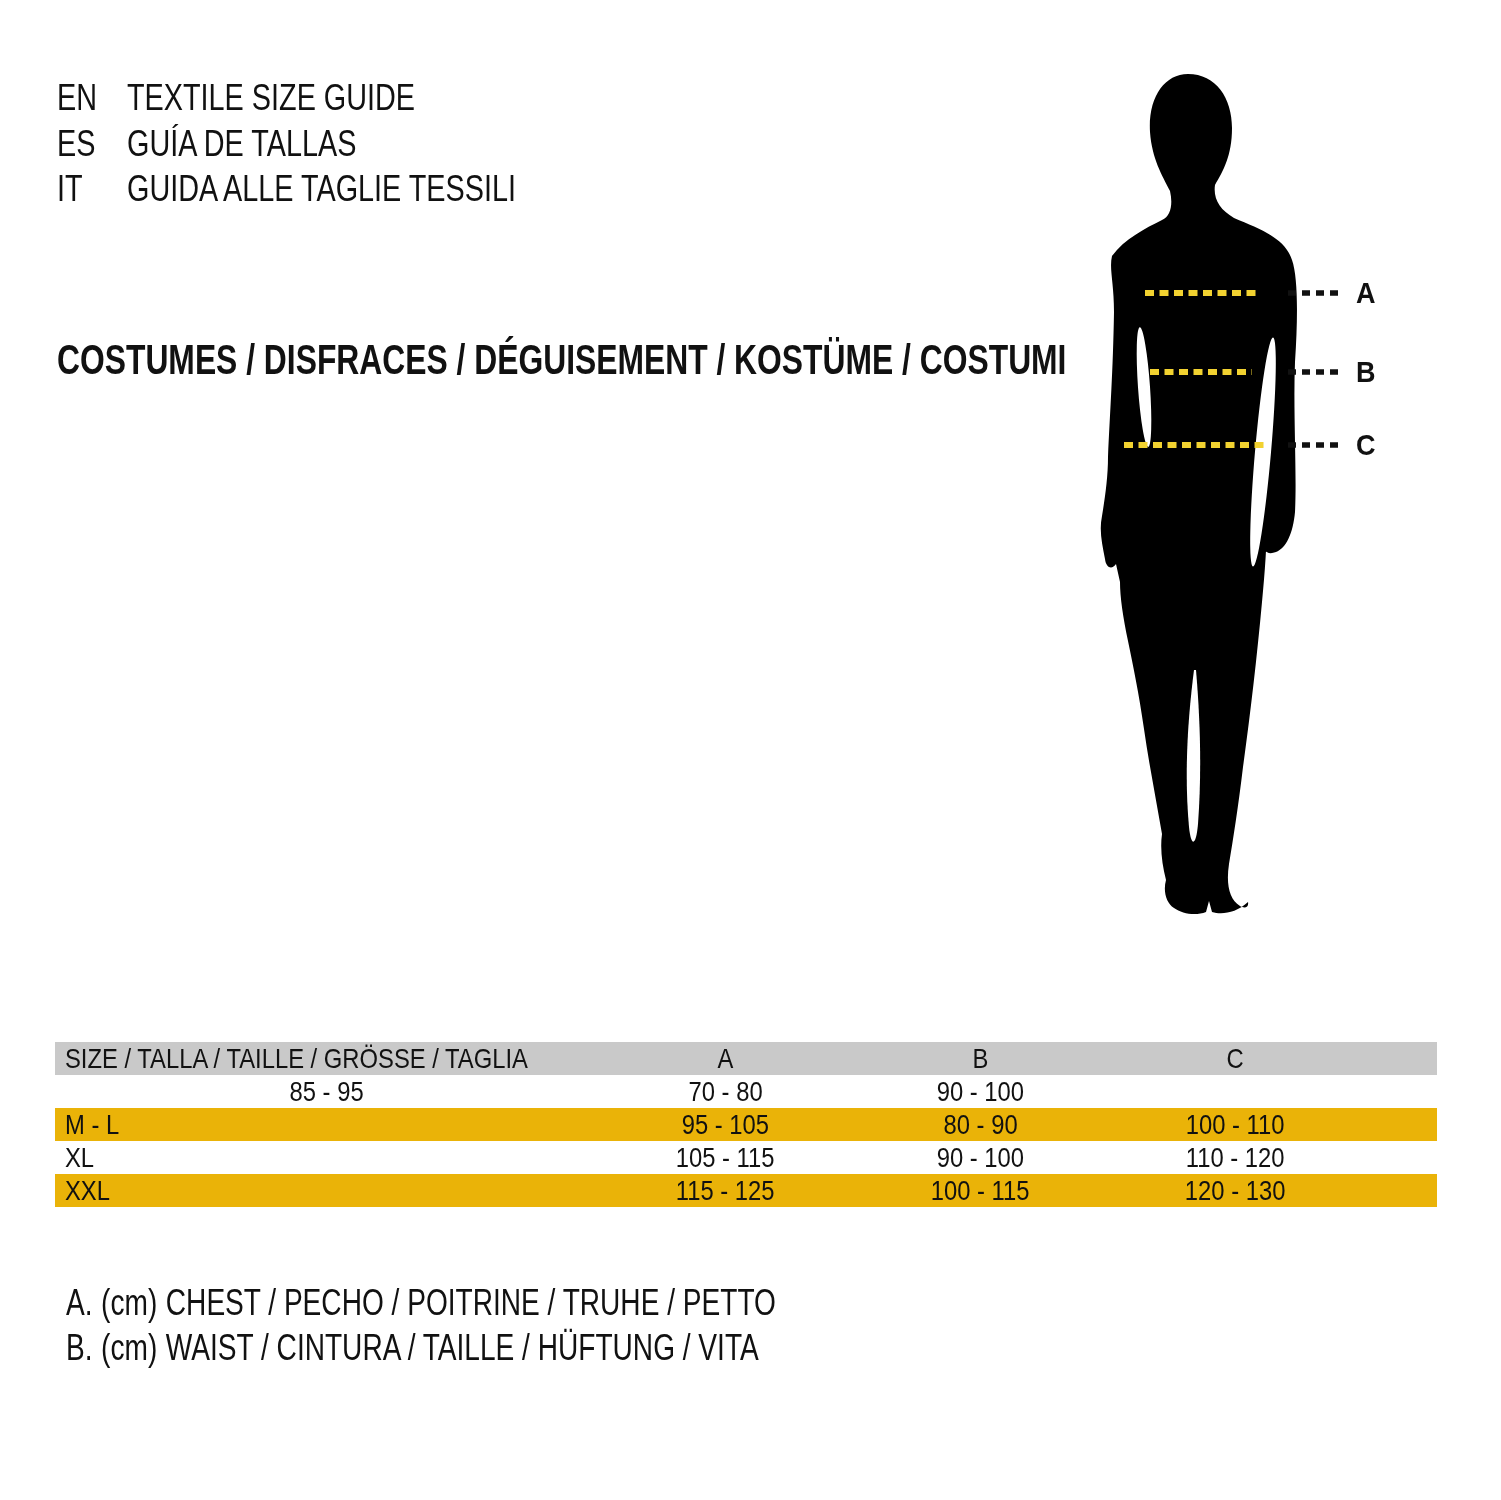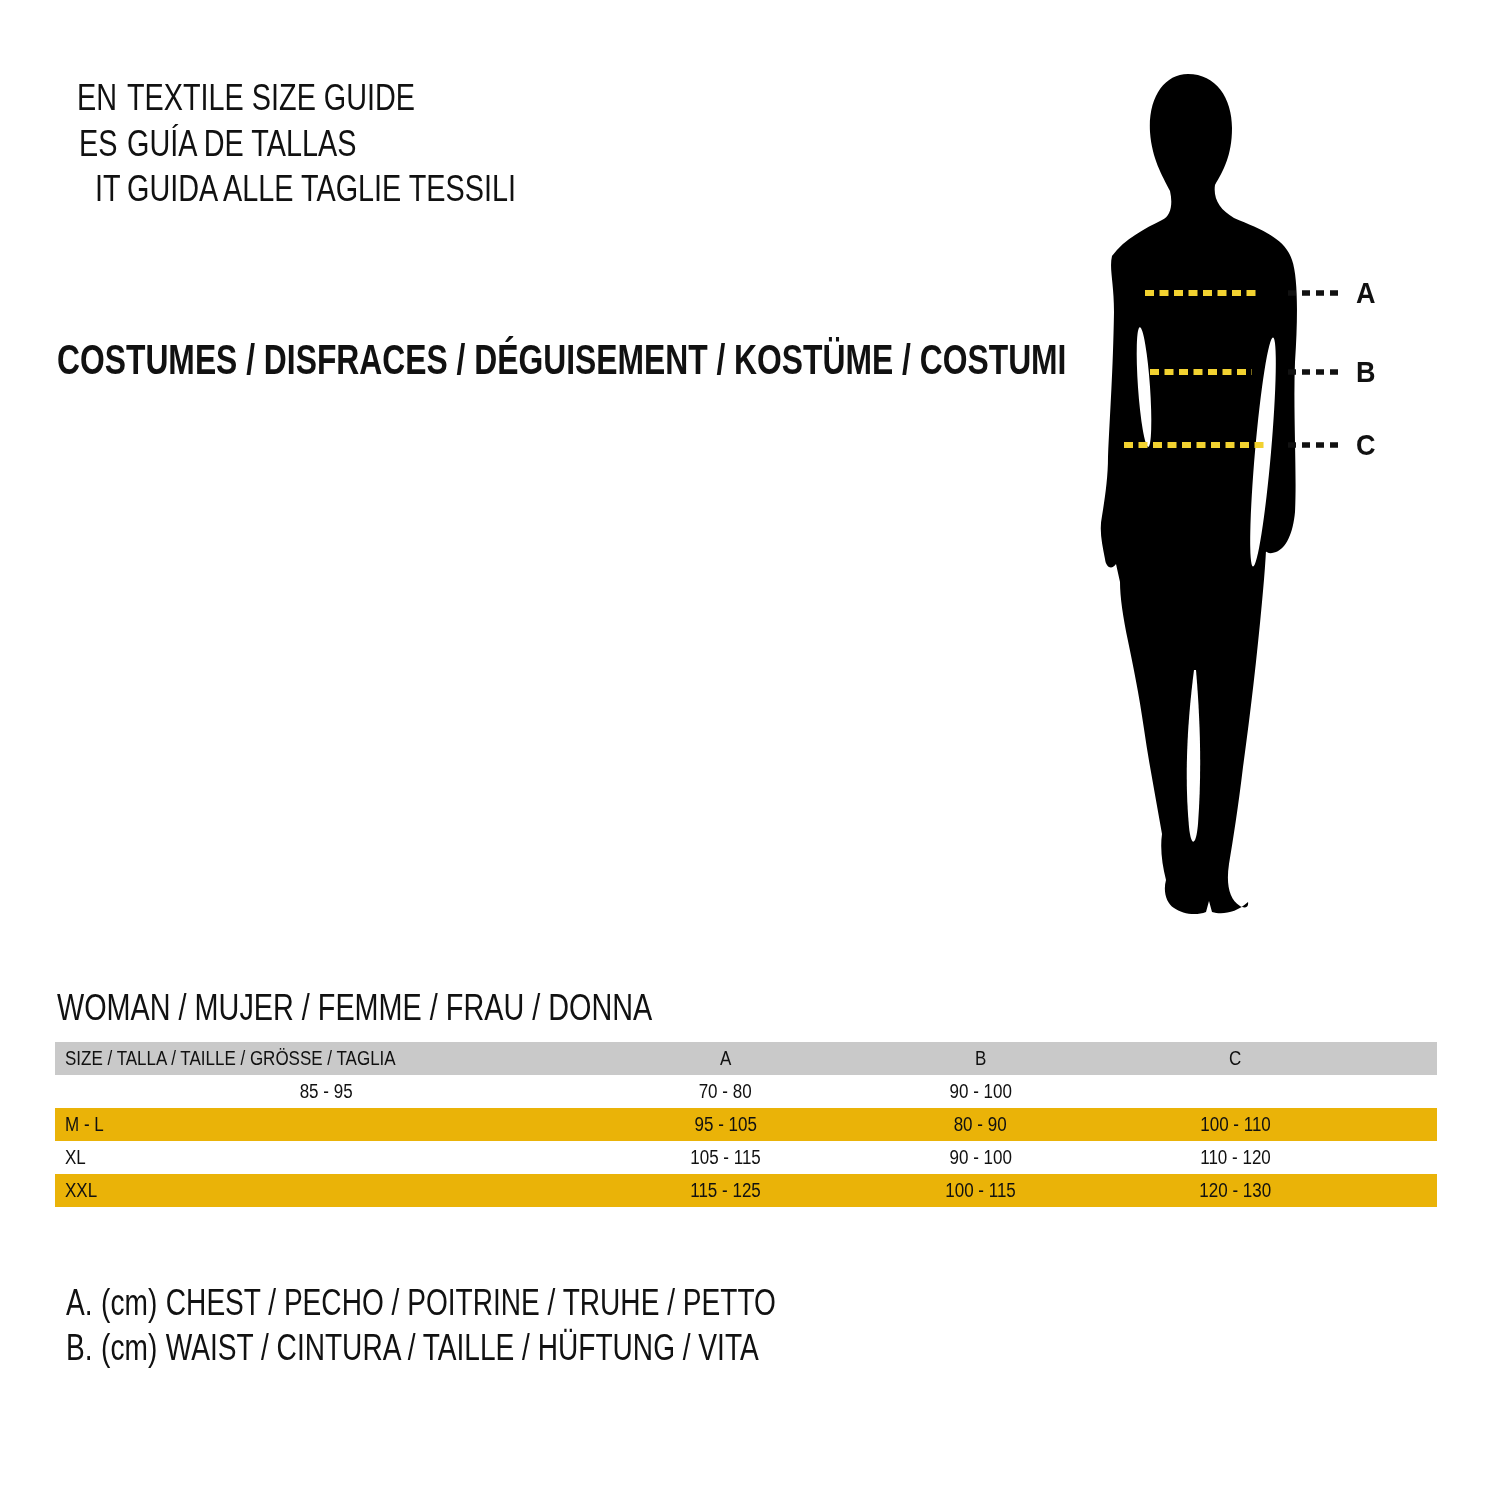--- a/index.html
+++ b/index.html
@@ -14,21 +14,21 @@
   }
   .cond {
     display:inline-block;
     transform:scaleX(0.80);
     transform-origin:0 50%;
     white-space:nowrap;
   }
   .cond-c { transform-origin:50% 50%; }
 
   
-  .lang-list { position:absolute; left:57px; top:75px;text-align:right; }
+  .lang-list { position:absolute; left:57px; top:75px; }
   .lang-row { display:flex; height:45.7px; align-items:center; font-size:36px; }
   .lang-code { width:70px; flex:0 0 70px; }
 
   
   .category-title {
     position:absolute; left:57px; top:334px;
     font-size:43px; font-weight:bold; line-height:50px;text-align:center;
   }
   .category-title .cond { transform:scaleX(0.74); }
 
@@ -47,21 +47,21 @@
   .section-heading { position:absolute; left:57px; top:985px; font-size:36px; line-height:45px; }
 
   
   .size-table { position:absolute; left:55px; top:1042px; width:1382px; }
   .t-row {
     display:grid;
     grid-template-columns:543px 255px 255px 255px;
     padding-right:74px;
     height:33px;
     align-items:center;
-    font-size:20px;
+    font-size:28px;
   }
   .t-head { background:#C9C9C9; }
   .t-row.alt { background:#eab308; }
   .t-cell-left { padding-left:10px; text-align:left; }
   .t-cell-center { text-align:center; }
   .t-cell-center .cond { transform:scaleX(0.85); transform-origin:50% 50%; }
   .t-cell-left .cond { transform:scaleX(0.85); }
 
   
   .legend { position:absolute; left:66px; top:1280px; }
@@ -138,23 +138,20 @@
       <line x1="86" y1="300" x2="188" y2="300" stroke="#F2D230" stroke-width="6" stroke-dasharray="9 5.5"></line>
       <line x1="224" y1="300" x2="277" y2="300" stroke="#111111" stroke-width="5.5" stroke-dasharray="8 6"></line>
       <line x1="60" y1="373" x2="200" y2="373" stroke="#F2D230" stroke-width="6" stroke-dasharray="9 5.5"></line>
       <line x1="224" y1="373" x2="277" y2="373" stroke="#111111" stroke-width="5.5" stroke-dasharray="8 6"></line>
     </svg>
   </div>
   <div class="measure-label label-a"><span class="cond">A</span></div>
   <div class="measure-label label-b"><span class="cond">B</span></div>
   <div class="measure-label label-c"><span class="cond">C</span></div>
 
-  <div class="section-heading">
-    <span class="cond">WOMAN / MUJER / FEMME / FRAU / DONNA</span>
-  </div>
 
   <div class="size-table">
     <div class="t-row t-head">
       <div class="t-cell-left"><span class="cond">SIZE / TALLA / TAILLE / GRÖSSE / TAGLIA</span></div>
       <div class="t-cell-center"><span class="cond cond-c">A</span></div>
       <div class="t-cell-center"><span class="cond cond-c">B</span></div>
       <div class="t-cell-center"><span class="cond cond-c">C</span></div>
     </div>
     <div class="t-row">
       <div class="t-cell-center"><span class="cond cond-c">85 - 95</span></div>

